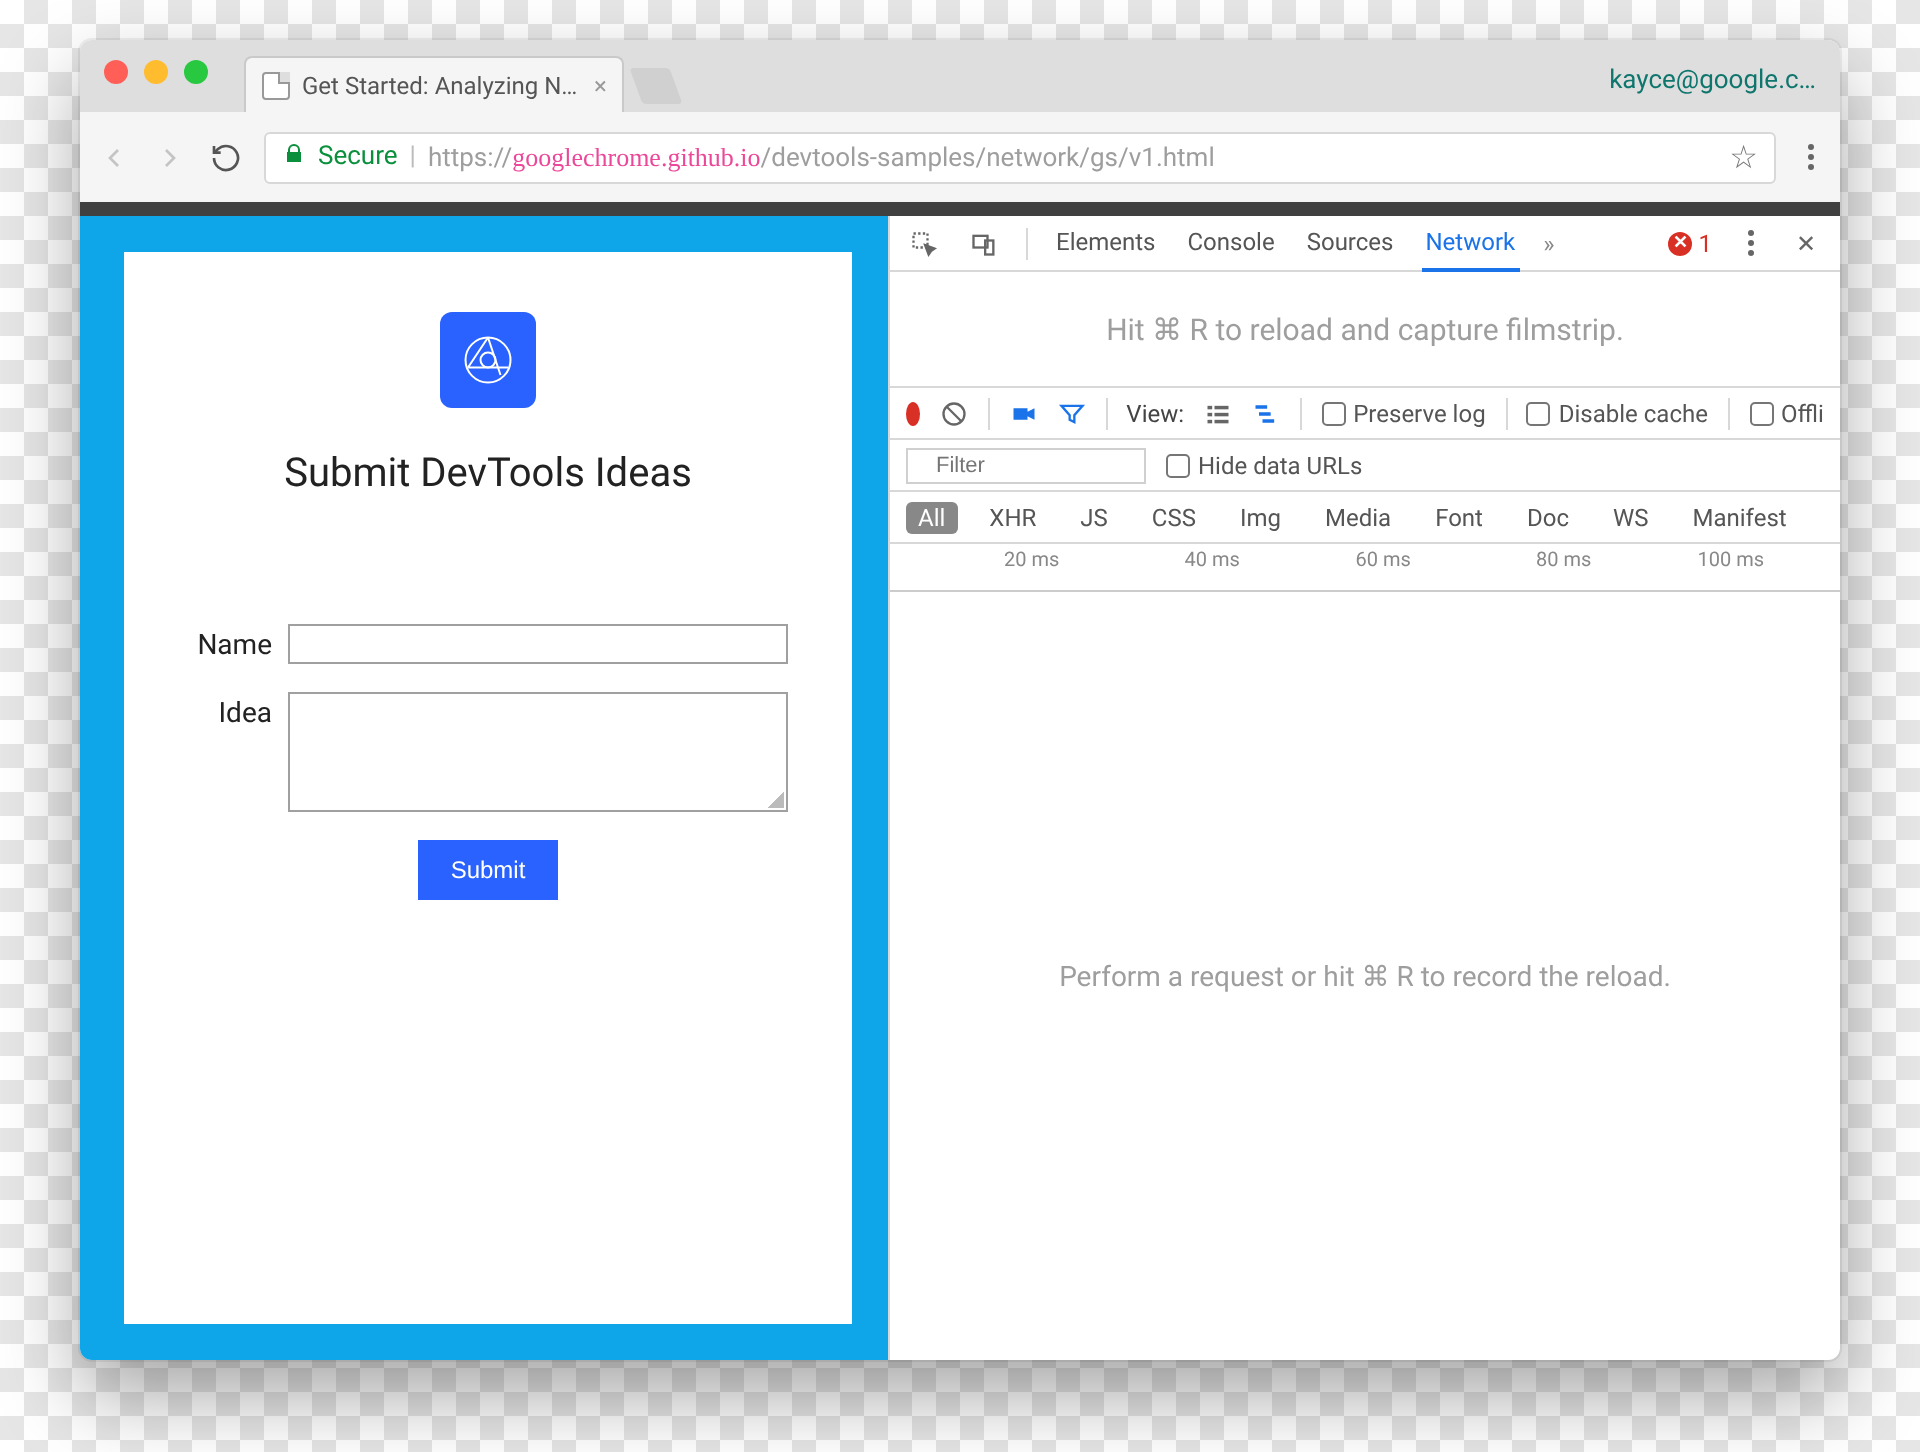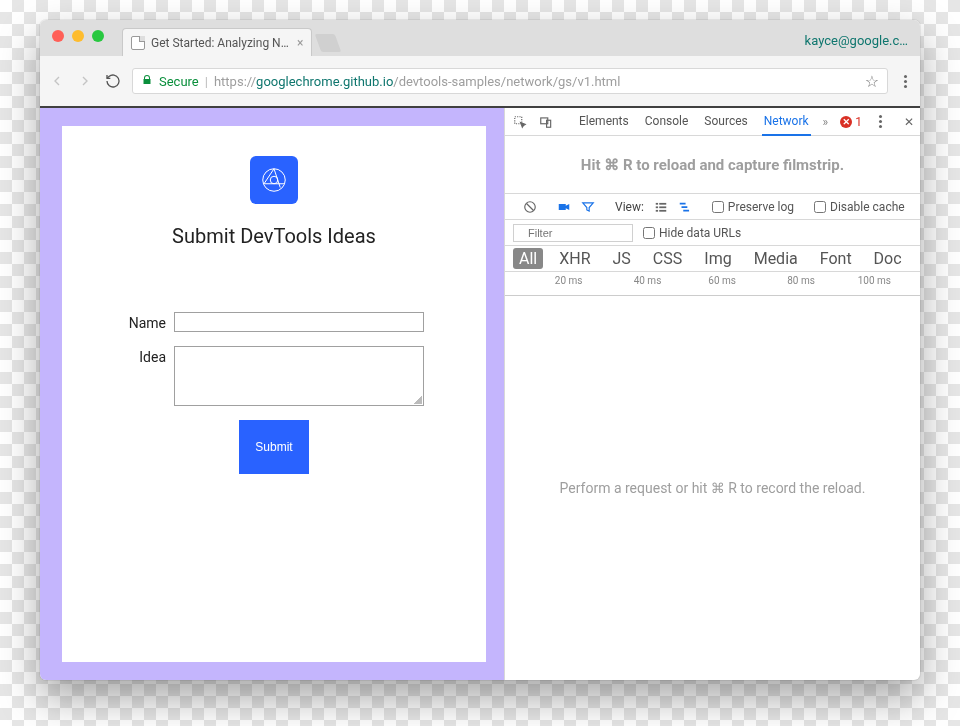--- a/index.html
+++ b/index.html
@@ -32,76 +32,76 @@
     border-radius:4px 4px 0 0; display:flex; align-items:center; gap:6px;
     padding:0 8px; font-size:12px; color:#555; max-width:200px;
   }
   .tab .page-icon { width:14px; height:14px; border:1px solid #999; border-radius:2px; position:relative; background:#fff;}
   .tab .page-icon::before{content:""; position:absolute; right:-1px; top:-1px; width:5px; height:5px; background:#dedede; border-left:1px solid #999; border-bottom:1px solid #999;}
   .tab .close-x { color:#999; font-size:12px; }
   .tab-title { white-space:nowrap; overflow:hidden; text-overflow:ellipsis; max-width:140px;}
   .new-tab { width:20px; height:18px; background:#d0d0d0; margin-left:6px; margin-bottom:4px; transform:skewX(20deg); border-radius:2px;}
   .user-label { margin-left:auto; margin-bottom:8px; font-size:13px; color:#0f766e; white-space:nowrap; overflow:hidden; text-overflow:ellipsis; max-width:120px;}
   
-  .toolbar { height:52px; background:#f5f5f5; border-bottom:2px solid #404040; display:flex; align-items:center; padding:0 8px; gap:10px;}
+  .toolbar { height:52px; background:#f5f5f5; border-bottom:7px solid #404040; display:flex; align-items:center; padding:0 8px; gap:10px;}
   .nav-btn { width:18px; height:18px; color:#777; display:flex; align-items:center; justify-content:center;}
   .nav-btn.disabled{ color:#c4c4c4;}
   .reload svg{ width:16px; height:16px; }
   .omnibox { flex:1; height:26px; background:#fff; border:1px solid #d8d8d8; border-radius:3px; display:flex; align-items:center; padding:0 8px; gap:6px; font-size:13px;}
   .lock { color:#0a8f3c; }
   .secure { color:#0a8f3c; }
   .url { color:#9e9e9e; }
-  .url .host { color:#0f766e; }
+  .url .host { color:#ec4899;font-family:Liberation Serif, serif; }
   .star { color:#777; margin-left:auto; font-size:16px;}
   .kebab { width:14px; display:flex; flex-direction:column; gap:2px; align-items:center;}
   .kebab span{ width:3px; height:3px; background:#666; border-radius:50%; }
   
   .content { flex:1; display:flex; min-height:0;}
-  .page-pane { width:464px; background:#c4b5fd; display:flex; }
+  .page-pane { width:404px; background:#0ea5e9; display:flex; }
   .page-inner {
     margin:18px 18px 18px 22px; background:#fff; flex:1; display:flex; flex-direction:column; align-items:center;
     padding-top:30px;
   }
   .logo {
     width:48px; height:48px; border-radius:6px; background:#2962ff;
     display:flex; align-items:center; justify-content:center; margin-bottom:20px;
   }
   .logo svg { width:30px; height:30px; stroke:#fff; fill:none; stroke-width:1.6;}
   .page-title { font-size:20px; font-weight:400; color:#222; margin-bottom:20px;}
   .form { width:300px;margin-top:44px; }
   .frow { display:flex; align-items:flex-start; margin-bottom:14px; }
   .flabel { width:50px; text-align:right; padding-right:8px; padding-top:3px; font-size:14px; color:#222;}
   .finput { flex:1; height:20px; border:1px solid #a0a0a0; background:#fff;}
   .ftextarea { flex:1; height:60px; border:1px solid #a0a0a0; background:#fff; resize:both; position:relative;}
   .ftextarea::after{ content:""; position:absolute; right:1px; bottom:1px; width:8px; height:8px; background:linear-gradient(135deg, transparent 50%, #bbb 50%);}
   .submit-btn {
-    display:block; margin:8px auto 0; padding:20px 16px; background:#2962ff; color:#fff; border:none;
+    display:block; margin:8px auto 0; padding:8px 16px; background:#2962ff; color:#fff; border:none;
     font-size:12px;
   }
   
   .devtools { flex:1; display:flex; flex-direction:column; border-left:1px solid #d8d8d8; min-width:0;}
   .dt-tabs { height:28px; border-bottom:1px solid #d8d8d8; display:flex; align-items:center; padding:0 8px; gap:12px; font-size:12px;}
   .dt-tabs .iconbtn { width:18px; height:18px; display:flex; align-items:center; justify-content:center; color:#666;}
   .dt-tabs .sep { width:1px; height:16px; background:#d8d8d8; }
   .dt-tabs .tabi { color:#555; padding:6px 2px; border-bottom:2px solid transparent; cursor:default;}
   .dt-tabs .tabi.active { color:#1a73e8; border-bottom-color:#1a73e8;}
   .dt-tabs .chev { color:#888; }
   .dt-tabs .right { margin-left:auto; display:flex; align-items:center; gap:10px;}
   .dt-tabs .err { color:#d93025; display:flex; align-items:center; gap:3px;}
   .dt-tabs .err-dot{ width:12px;height:12px;border-radius:50%;background:#d93025;color:#fff;display:flex;align-items:center;justify-content:center;font-size:9px;font-weight:bold;}
-  .filmstrip-hint { height:58px; display:flex; align-items:center; justify-content:center; color:#9e9e9e; font-size:15px; border-bottom:1px solid #d8d8d8;font-weight:bold;}
+  .filmstrip-hint { height:58px; display:flex; align-items:center; justify-content:center; color:#9e9e9e; font-size:15px; border-bottom:1px solid #d8d8d8;}
   .dt-toolbar { height:26px; border-bottom:1px solid #d8d8d8; display:flex; align-items:center; padding:0 8px; gap:10px; font-size:12px; color:#444; overflow:hidden; white-space:nowrap;}
   .rec { width:12px; height:12px; border-radius:50%; background:#d93025;}
   .tb-sep { width:1px; height:16px; background:#d8d8d8;}
   .dt-toolbar .ico { color:#666; display:flex;}
   .dt-toolbar .blue { color:#1a73e8;}
   .dt-toolbar label{ display:flex; align-items:center; gap:4px; color:#555;}
   .dt-filter { height:26px; border-bottom:1px solid #d8d8d8; display:flex; align-items:center; padding:0 8px; gap:10px;}
   .dt-filter input { width:120px; height:18px; border:1px solid #d0d0d0; font-size:11px; padding:0 14px; color:#888;}
-  .dt-types { height:26px; border-bottom:1px solid #d8d8d8; display:flex; align-items:center; padding:0 8px; gap:10px; font-size:16px; color:#555;}
+  .dt-types { height:26px; border-bottom:1px solid #d8d8d8; display:flex; align-items:center; padding:0 8px; gap:10px; font-size:12px; color:#555;}
   .dt-types .chip{ padding:1px 6px; border-radius:3px;}
   .dt-types .chip.active{ background:#888; color:#fff;}
   .timeline { height:24px; border-bottom:1px solid #ccc; position:relative; }
   .timeline .tick { position:absolute; top:3px; font-size:10px; color:#888;}
   .dt-body { flex:1; display:flex; flex-direction:column; align-items:center; justify-content:center; color:#9e9e9e; font-size:14px; gap:6px;}
   input[type=checkbox]{ margin:0; width:12px;height:12px;}
 </style>
 </head>
 <body>
 

